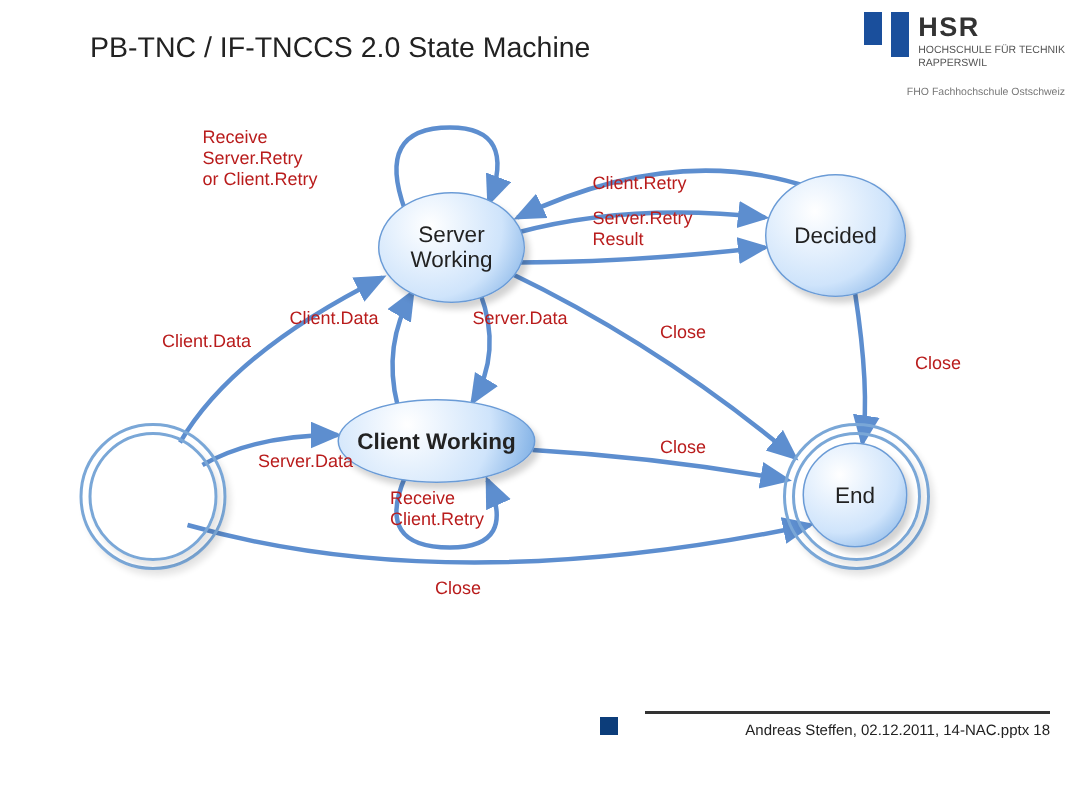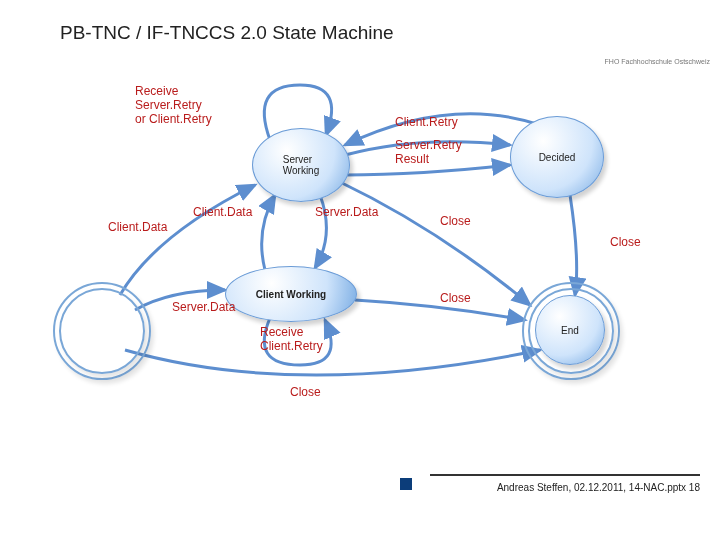--- a/index.html
+++ b/index.html
@@ -9,21 +9,21 @@
   
   .logo{position:absolute;right:10px;top:8px;display:flex;align-items:flex-start}
   .logo-block{width:12px;height:22px;background:#1a4f9c;margin-right:6px}
   .logo-block.b2{height:30px}
   .logo-text{display:flex;flex-direction:column}
   .logo-hsr{font-weight:700;font-size:18px;letter-spacing:1px;color:#333}
   .logo-sub{font-size:7px;color:#555;line-height:1.1;margin-top:1px}
   .logo-fho{position:absolute;right:10px;top:58px;font-size:7px;color:#777}
 
   
-  .state{position:absolute;border-radius:50%;background:radial-gradient(circle at 35% 30%,#fff,#cfe4fb 60%,#75a9e2);border:1px solid #6a9bd6;display:flex;align-items:center;justify-content:center;font-size:10px;color:#222;text-align:left;box-shadow:3px 4px 4px rgba(0,0,0,.18)}
+  .state{position:absolute;border-radius:50%;background:radial-gradient(circle at 35% 30%,#fff,#cfe4fb 60%,#75a9e2);border:1px solid #6a9bd6;display:flex;align-items:center;justify-content:center;font-size:15px;color:#222;text-align:center;box-shadow:3px 4px 4px rgba(0,0,0,.18)}
   .state span{white-space:pre}
   .ring{position:absolute;border-radius:50%;border:2px solid #7aa7d7;box-shadow:3px 4px 4px rgba(0,0,0,.1);}
   .ring2{border:2px solid #7aa7d7}
 
   
   .lbl{position:absolute;font-size:12px;color:#b91c1c}
 
   
   svg.arrows{position:absolute;left:0;top:0;width:720px;height:540px;pointer-events:none}
   .edge{stroke:#5d8ecf;stroke-width:3;fill:none}
@@ -33,20 +33,29 @@
   .footline{position:absolute;left:430px;right:20px;top:474px;border-top:2px solid #333}
   .footer{position:absolute;right:20px;top:482px;font-size:10px;color:#222}
   .sq{position:absolute;left:400px;top:478px;width:12px;height:12px;background:#0c3d7a}
 </style>
 </head>
 <body>
 <div class="slide">
 
 <div class="title">PB-TNC / IF-TNCCS 2.0 State Machine</div>
 
+<div class="logo">
+  <div class="logo-block"></div>
+  <div class="logo-block b2"></div>
+  <div class="logo-text">
+    <div class="logo-hsr">HSR</div>
+    <div class="logo-sub">HOCHSCHULE FÜR TECHNIK</div>
+    <div class="logo-sub">RAPPERSWIL</div>
+  </div>
+</div>
 <div class="logo-fho">FHO Fachhochschule Ostschweiz</div>
 
 <svg class="arrows">
   <defs>
     <marker id="ah" markerWidth="8" markerHeight="8" refX="6" refY="3" orient="auto">
       <path class="ah" d="M0,0 L7,3 L0,6 Z"></path>
     </marker>
   </defs>
 
   <path class="edge" d="M135,310 Q170,290 225,290" marker-end="url(#ah)"></path>

